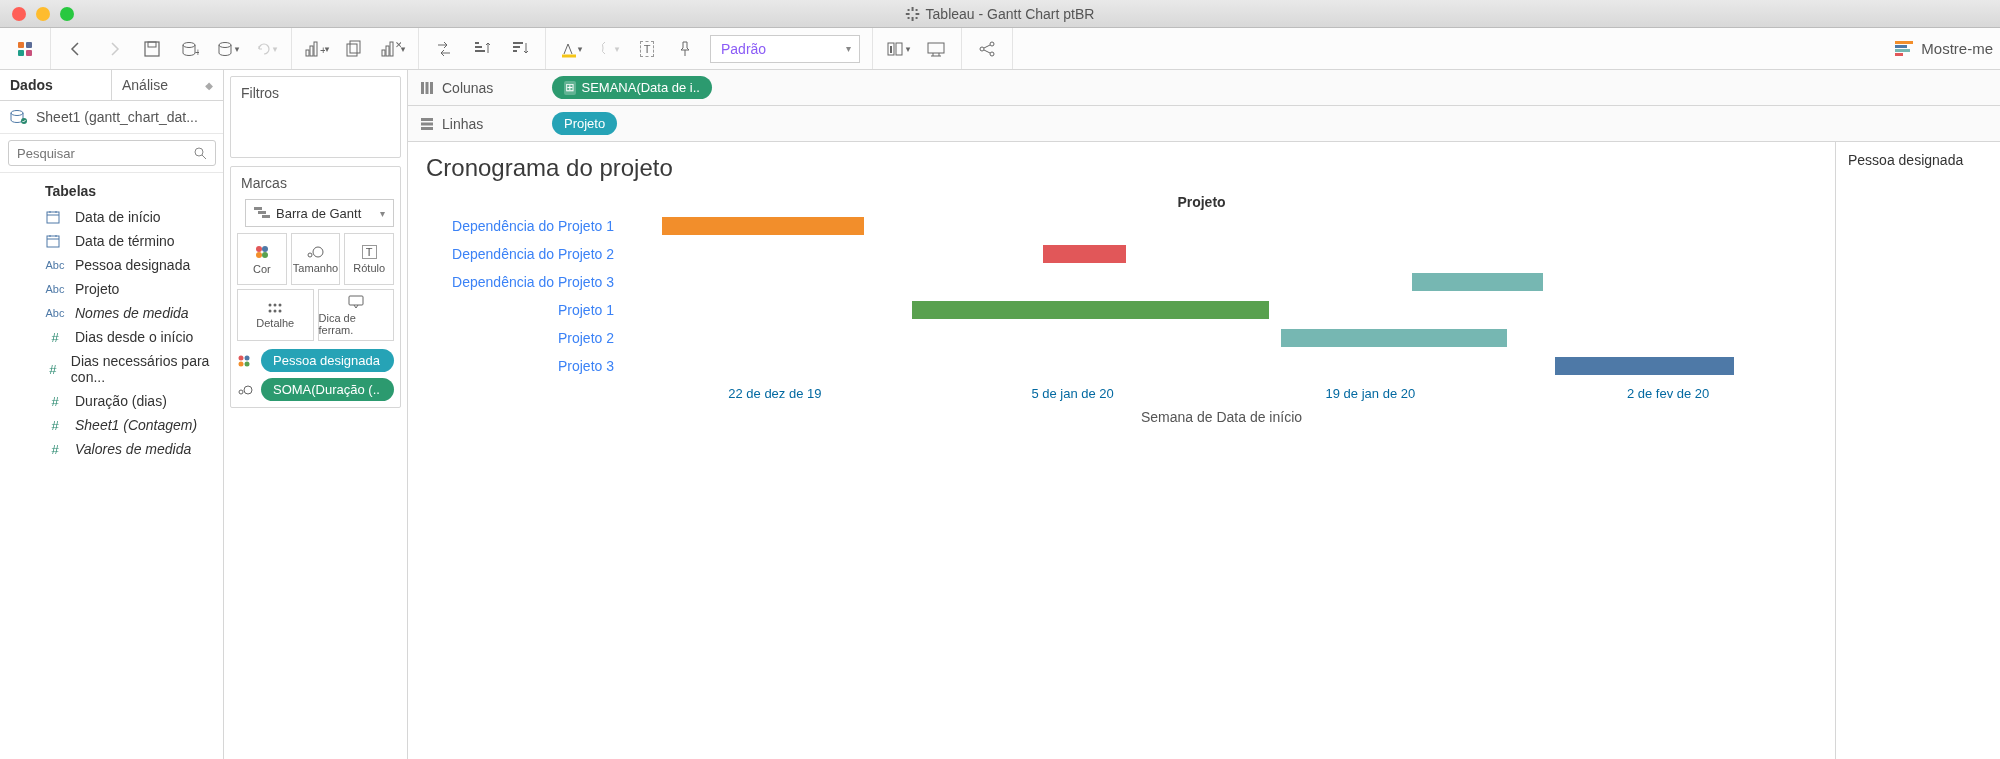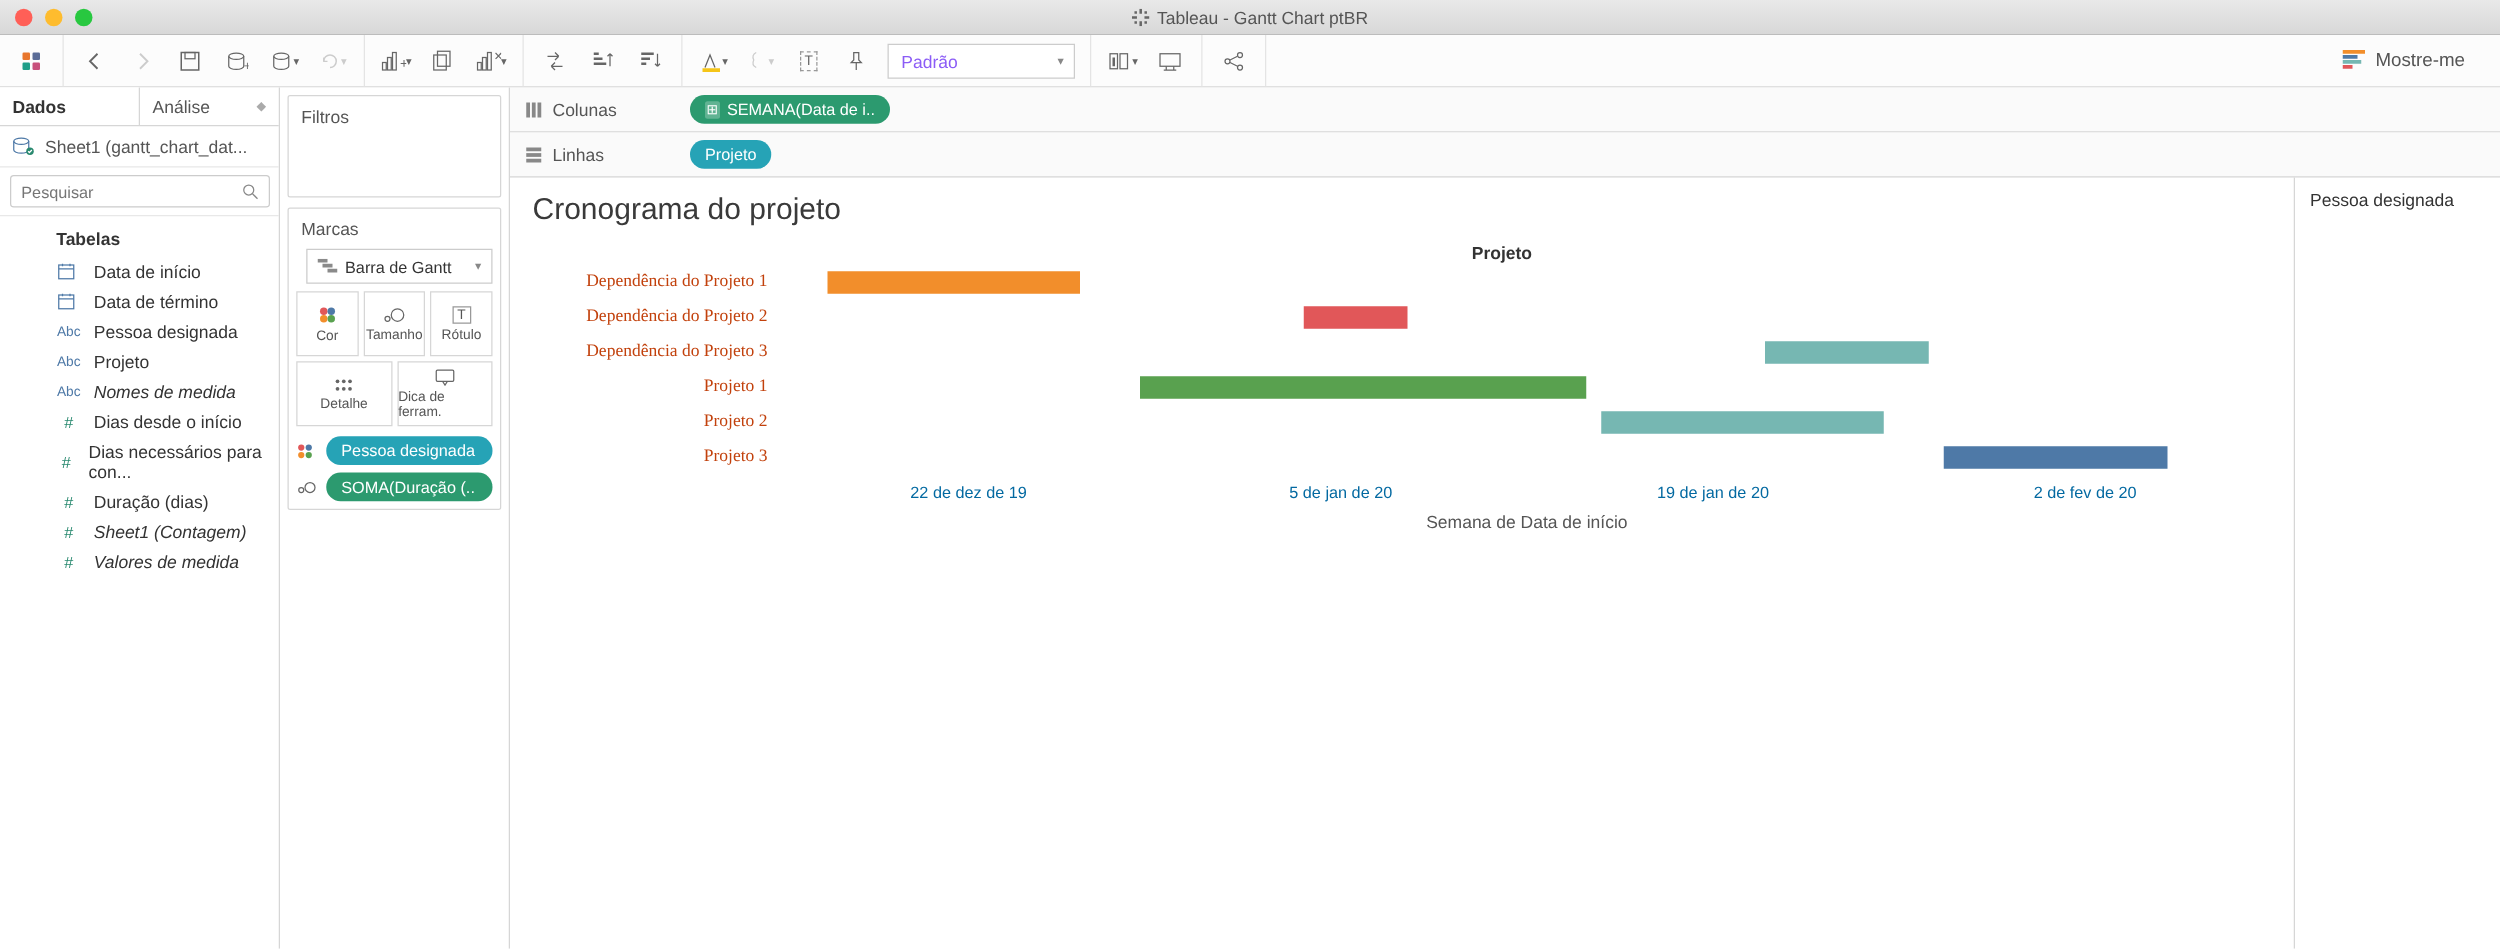--- a/index.html
+++ b/index.html
@@ -14,21 +14,21 @@
 
   
   .toolbar { height: 42px; background: #fcfcfc; border-bottom: 1px solid #d6d6d6; display: flex; align-items: center; }
   .tb-group { display: flex; align-items: center; height: 100%; padding: 0 12px; gap: 12px; border-right: 1px solid #e4e4e4; }
   .tb-group:last-child { border-right: none; }
   .tb-btn { display: flex; align-items: center; justify-content: center; width: 26px; height: 26px; color: #666; }
   .tb-btn.disabled { color: #bdbdbd; }
   .tb-select { height: 28px; border: 1px solid #ccc; background: #fff; padding: 0 26px 0 10px; font-size: 14px; color: #8b5cf6; position: relative; min-width: 150px; display:flex; align-items:center; }
   .tb-select::after { content: "▾"; position: absolute; right: 8px; font-size: 10px; color: #888; }
   .spacer { flex: 1; }
-  .showme { display: flex; gap: 8px; padding-right: 28px; font-size: 15px; color: #555; }
+  .showme { display: flex; align-items: center; gap: 8px; padding-right: 7px; font-size: 15px; color: #555; }
   .logo-sq { display: grid; grid-template-columns: 6px 6px; grid-template-rows: 6px 6px; gap: 2px; }
   .logo-sq span { width: 6px; height: 6px; border-radius: 1px; }
 
   
   .main { display: flex; height: 689px; }
   
   
   .data-pane { width: 224px; border-right: 1px solid #d6d6d6; background: #fff; display: flex; flex-direction: column; }
   .data-tabs { display: flex; border-bottom: 1px solid #d6d6d6; }
   .data-tab { flex: 1; padding: 7px 10px; font-size: 14px; border-right: 1px solid #d6d6d6; display:flex; align-items:center; justify-content:space-between; }
@@ -67,21 +67,21 @@
   .shelf-row { display: flex; align-items: center; height: 36px; border-bottom: 1px solid #d6d6d6; background:#fafafa; }
   .shelf-row .label { width: 140px; padding-left: 12px; display:flex; align-items:center; gap:8px; font-size:14px; color:#555; }
   .shelf-row .pill-container { display:flex; gap:6px; padding-left:4px; }
   
   .ws-body { flex:1; display:flex; }
   .chart-area { flex:1; padding: 12px 18px; border-right:1px solid #d6d6d6; }
   .chart-title { font-size: 24px; color:#3a3a3a; margin-bottom: 12px; font-weight:400; }
   .chart-header { text-align:center; font-weight:700; font-size:14px; margin-bottom:2px; padding-left:200px; padding-right:40px; }
   .gantt-wrap { display:flex; }
   .gantt-labels { width: 200px; }
-  .gantt-row-label { height: 28px; display:flex; align-items:center; justify-content:flex-end; padding-right:12px; font-size:14px; color:#c2410c;font-family:Liberation Serif, serif; }
+  .gantt-row-label { height: 28px; display:flex; align-items:center; justify-content:flex-end; padding-right:12px; font-size:14px; color:#3b82f6; }
   .gantt-plot { flex:1; position:relative; height: 168px; }
   .gantt-bar { position:absolute; height:18px; }
   .x-axis { display:flex; padding-left:200px; margin-top:6px; }
   .x-tick { flex:1; text-align:center; font-size:13px; color:#0369a1; }
   .x-label { text-align:center; padding-left:200px; margin-top:8px; font-size:14px; color:#555; }
   
   
   .legend-pane { width: 164px; padding: 10px 12px; font-size: 14px; }
   .legend-title { font-size: 14px; color:#333; margin-bottom: 6px; }
   .legend-item { display:flex; align-items:center; gap:8px; padding:2px 0; }

